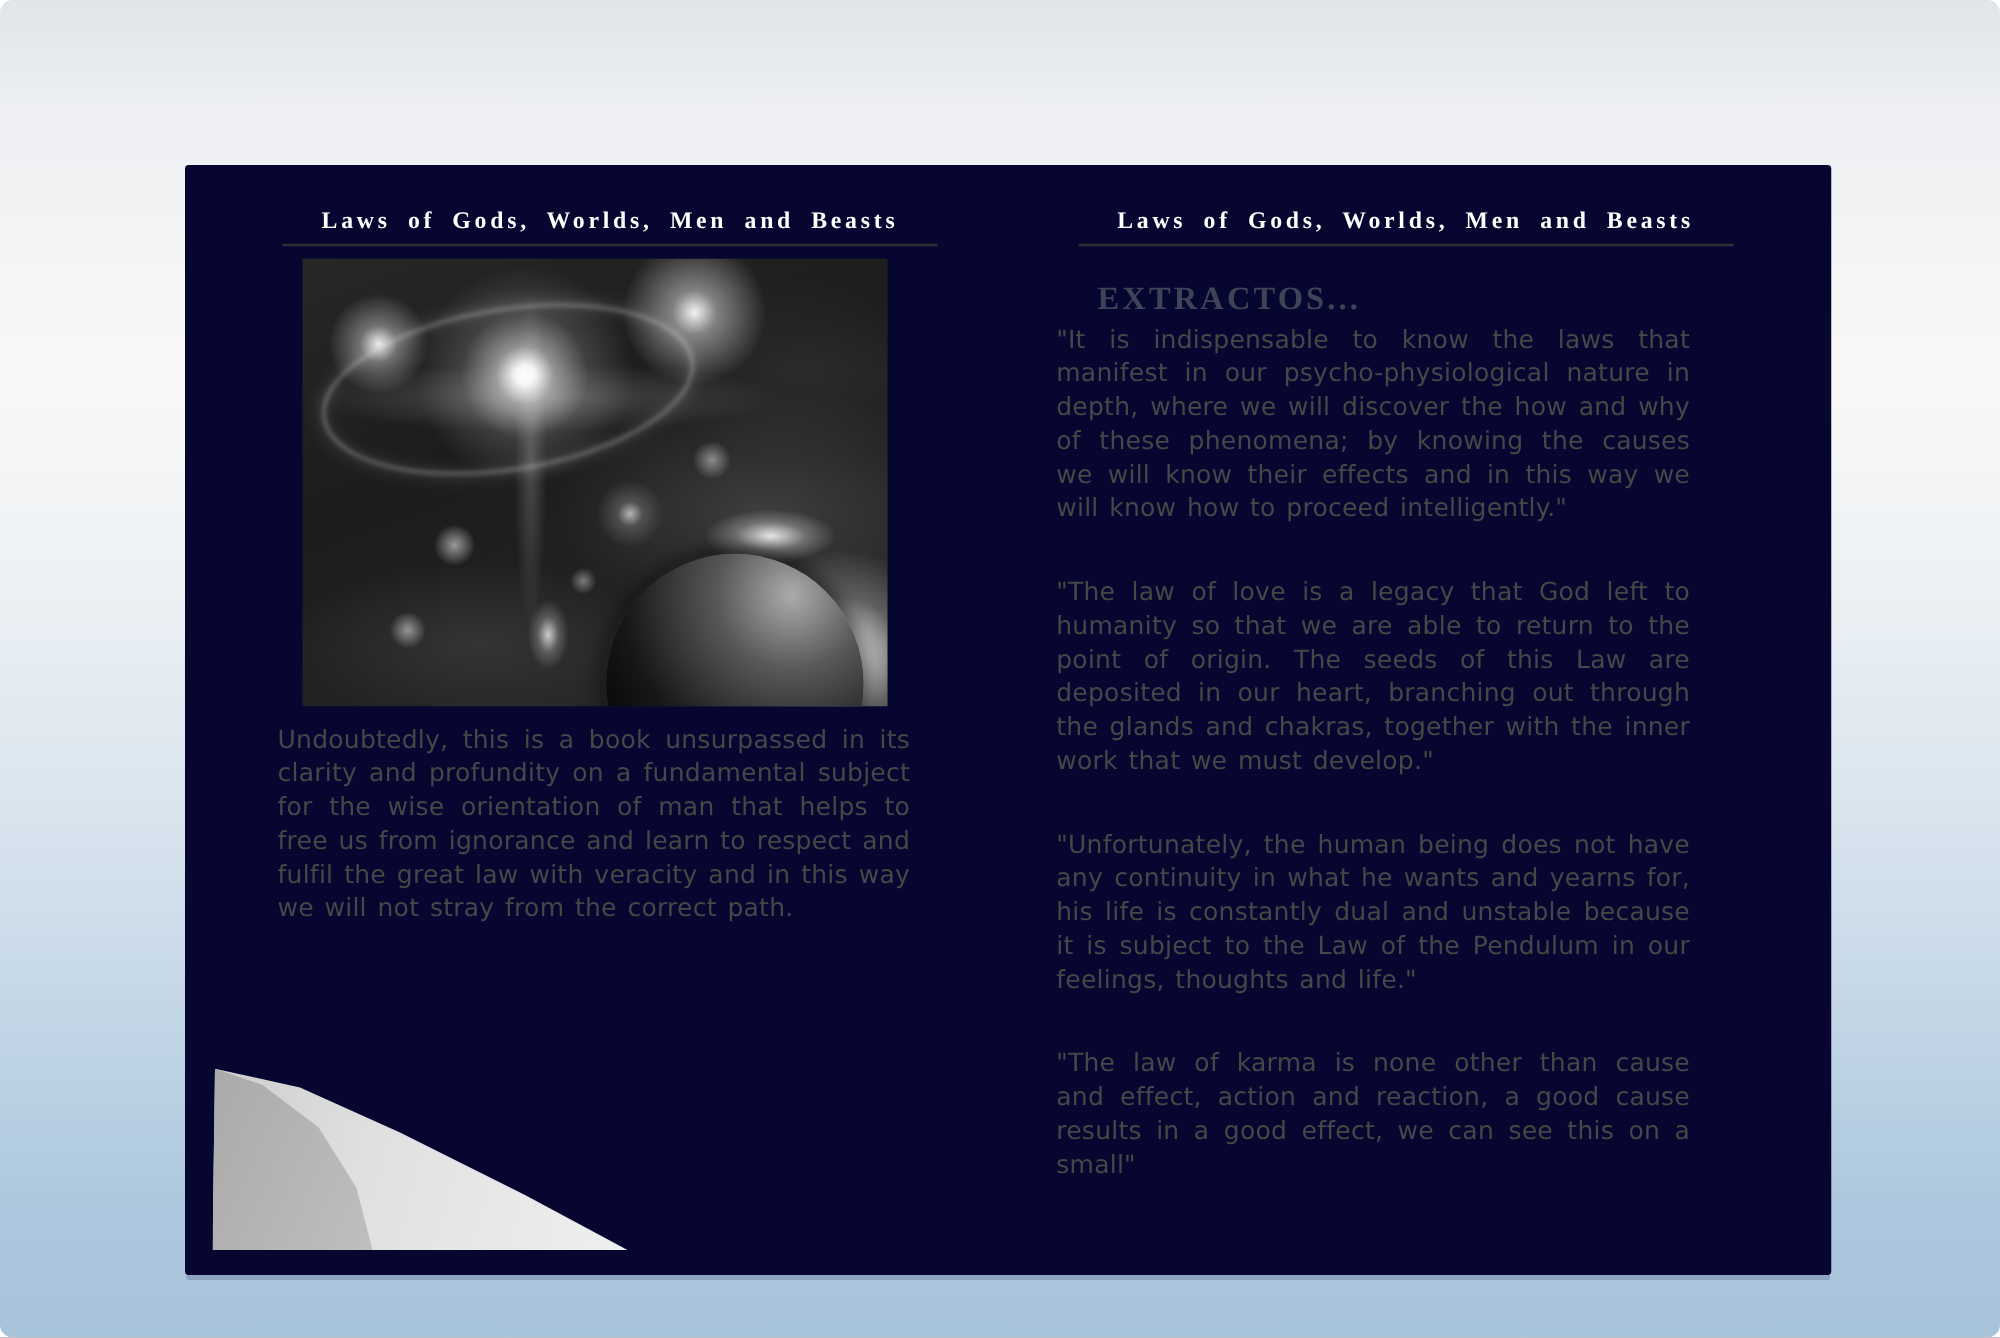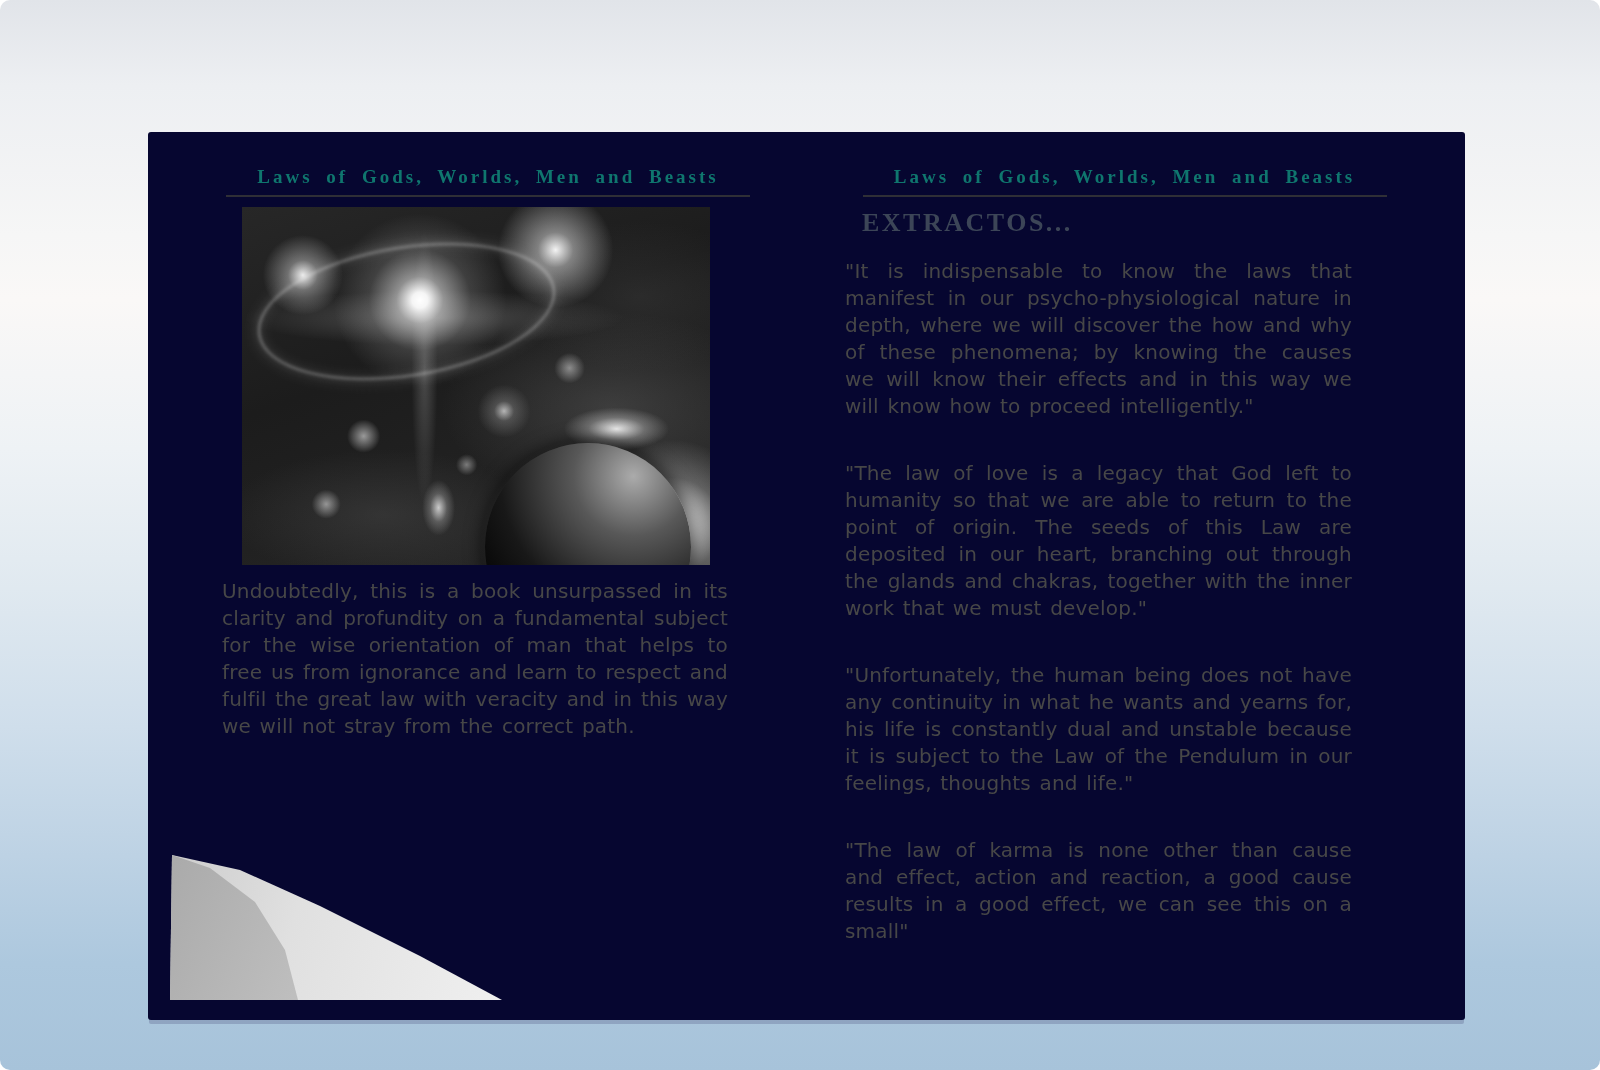--- a/index.html
+++ b/index.html
@@ -52,21 +52,21 @@
     position:absolute;
     top:16px;left:50%;
     transform:translateX(-50%);
     width:524px;
     text-align:center;
     font-family:"Liberation Serif", serif;
     font-weight:700;
     font-size:19px;
     letter-spacing:3px;
     word-spacing:6px;
-    color:#0f766e;
+    color:#ffffff;
     padding-bottom:7px;
     border-bottom:2px solid #2f2f36;
     white-space:nowrap;
   }
   .galaxy{
     position:absolute;
     left:72px;top:57px;
     width:468px;height:358px;
     overflow:hidden;
     background:
@@ -114,21 +114,21 @@
     text-align:justify;
     letter-spacing:0.2px;
     word-spacing:2px;
   }
   .body-text p{margin:0 0 40px 0;}
   .left-body{left:52px;top:428px;width:506px;}
   .right-body{left:39px;top:108px;width:507px;}
   .section-title{
     position:absolute;
     left:56px;top:58px;
-    margin:0;
+    margin:16px;
     font-family:"Liberation Serif", serif;
     font-weight:600;
     font-size:26px;
     letter-spacing:2.5px;
     color:#3c4557;
   }
   .page-curl{position:absolute;inset:0;z-index:6;pointer-events:auto;}
   .curl-under{
     position:absolute;inset:0;
     clip-path:polygon(2px 705px, 70px 720px, 150px 756px, 250px 806px, 332px 850px, 0 850px);

